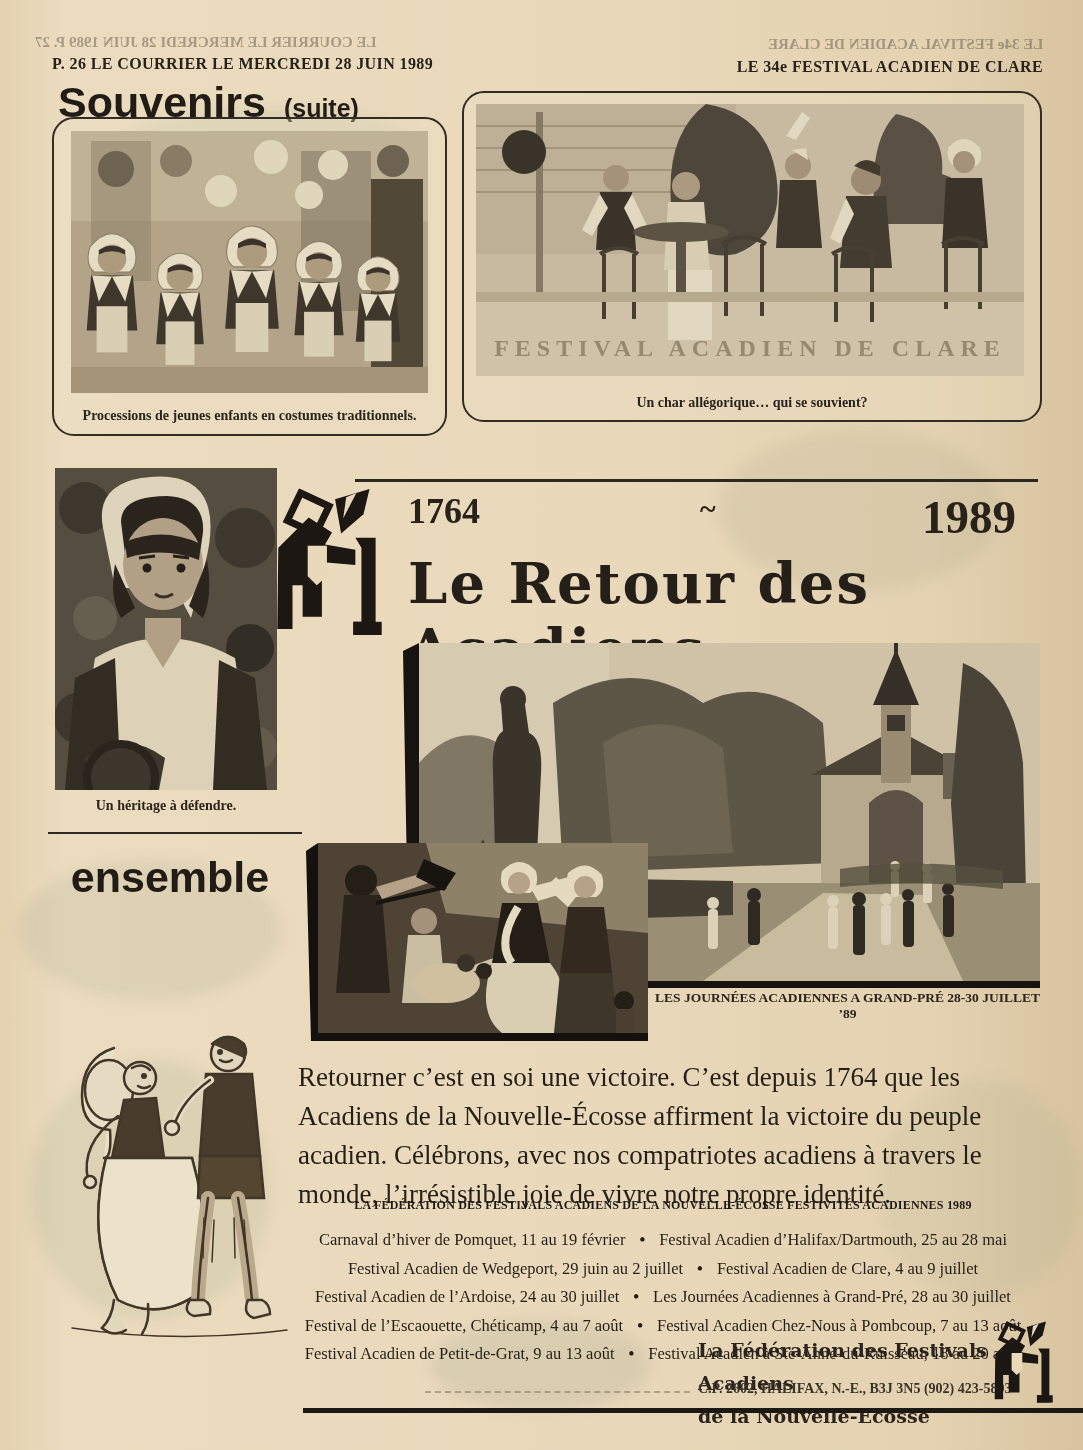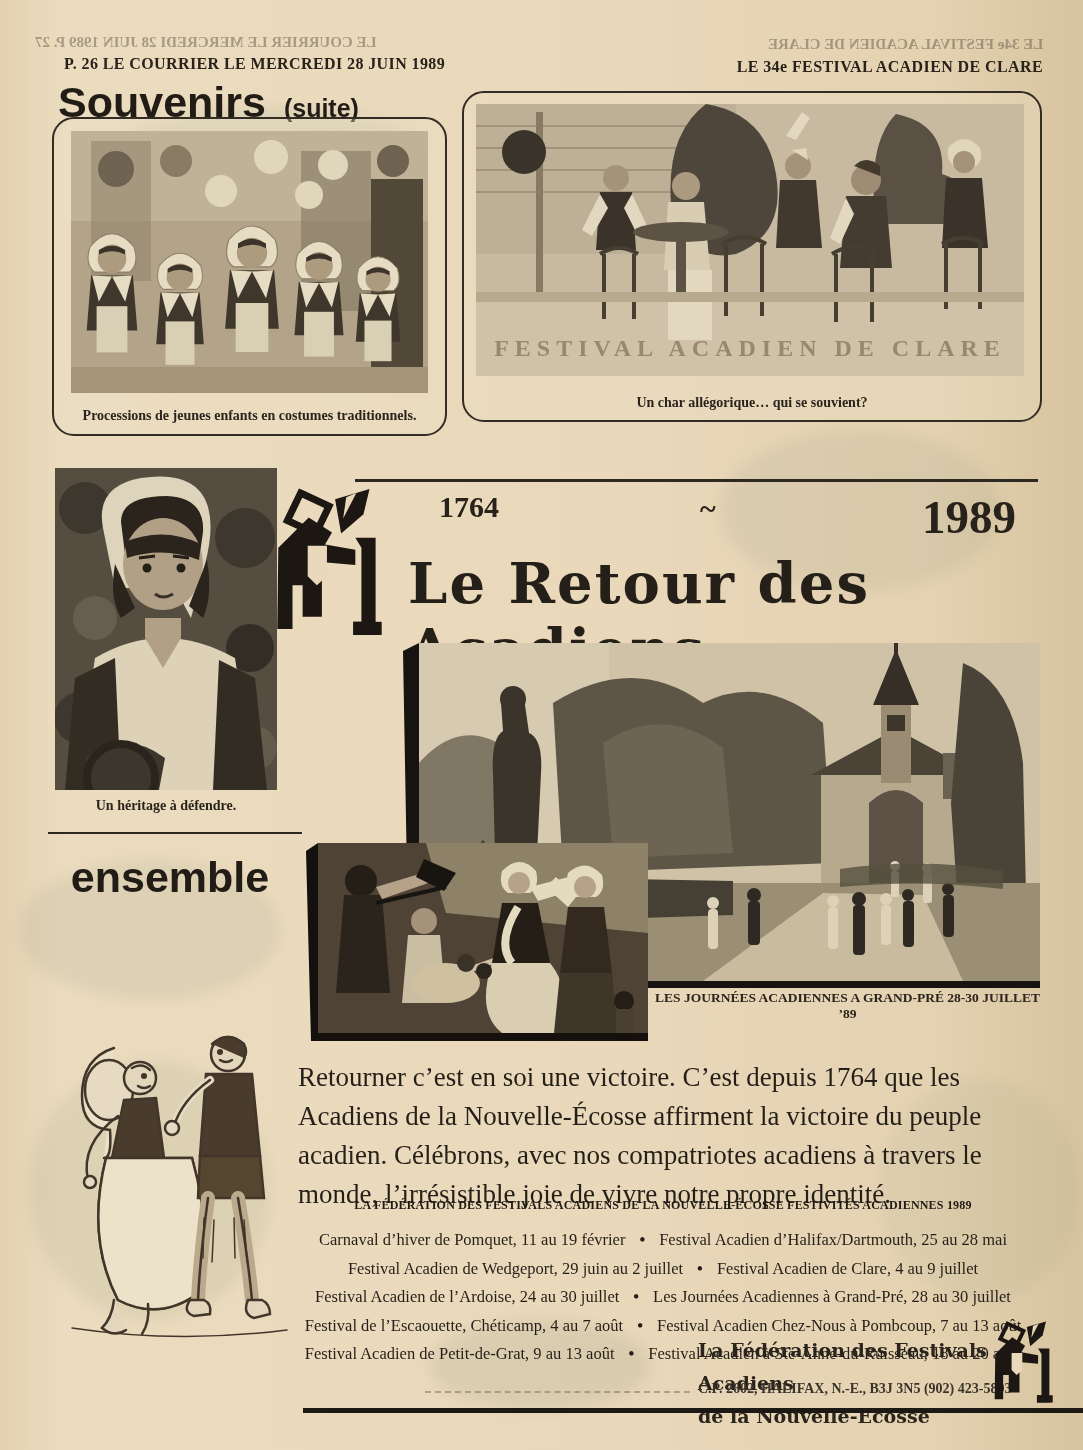--- a/index.html
+++ b/index.html
@@ -55,21 +55,21 @@
   </svg>
 
   <div class="blob" style="left:120px;top:110px;width:300px;height:70px;background:rgba(120,150,110,.14);"></div>
   <div class="blob" style="left:720px;top:430px;width:280px;height:160px;background:rgba(110,130,100,.10);"></div>
   <div class="blob" style="left:20px;top:860px;width:260px;height:140px;background:rgba(100,120,95,.10);"></div>
   <div class="blob" style="left:30px;top:1060px;width:240px;height:260px;background:rgba(115,140,105,.12);"></div>
   <div class="blob" style="left:430px;top:1320px;width:220px;height:90px;background:rgba(110,125,100,.12);"></div>
   <div class="blob" style="left:880px;top:1080px;width:200px;height:220px;background:rgba(120,135,100,.08);"></div>
 
   <div class="abs ghost-text" style="left:35px;top:34px;font-size:15px;">LE COURRIER LE MERCREDI 28 JUIN 1989   P. 27</div>
-  <div class="abs hdr" style="left:64px;top:55px;">P. 26   LE COURRIER LE MERCREDI 28 JUIN 1989</div>
+  <div class="abs hdr" style="left:52px;top:55px;">P. 26   LE COURRIER LE MERCREDI 28 JUIN 1989</div>
   <div class="abs ghost-text" style="right:40px;top:36px;font-size:15px;">LE 34e FESTIVAL ACADIEN DE CLARE</div>
   <div class="abs hdr" style="right:40px;top:58px;">LE 34e FESTIVAL ACADIEN DE CLARE</div>
 
   <div class="abs" style="left:58px;top:78px;">
     <span class="headline" style="font-size:43px;">Souvenirs</span>
     <span class="headline" style="font-size:25px;margin-left:14px;">(suite)</span>
   </div>
 
   <div class="photobox" style="left:52px;top:117px;width:391px;height:315px;">
     <svg class="photo-svg" style="position:absolute;left:17px;top:12px;" width="357" height="262" viewBox="0 0 357 262">
@@ -189,21 +189,21 @@
   <div class="abs headline" style="left:0;top:852px;width:340px;text-align:center;font-size:43px;line-height:50px;">
     <div>ensemble</div>
   </div>
 
   <div class="rule" style="left:355px;top:479px;width:683px;height:3px;"></div>
   <svg class="abs" style="left:270px;top:487px;" width="120" height="150">
       <use href="#fal-logo"></use>
     </svg>
   <div class="abs" style="left:408px;top:490px;width:630px;">
     <div style="position:relative;height:58px;">
-      <span style="font-size:30px;font-weight:600;margin-left:31px;">1764</span>
+      <span style="font-size:36px;font-weight:600;">1764</span>
       <span style="position:absolute;left:292px;top:2px;font-size:30px;font-weight:bold;">~</span>
       <span style="position:absolute;right:22px;top:0;font-size:47px;font-weight:600;">1989</span>
     </div>
     <div style="font-family:'DejaVu Serif', serif;font-weight:bold;font-size:56px;letter-spacing:2px;color:#241f18;margin-top:2px;">Le Retour des Acadiens</div>
   </div>
 
   <svg class="abs" style="left:403px;top:643px;" width="637" height="345" viewBox="0 0 637 345">
     <polygon points="0,8 16,0 16,338 637,338 637,345 6,345" fill="#171310"></polygon>
     <rect x="16" width="621" height="338" fill="#cfc2a6"></rect>
     <rect x="16" width="190" height="338" fill="#d6cab0"></rect>

